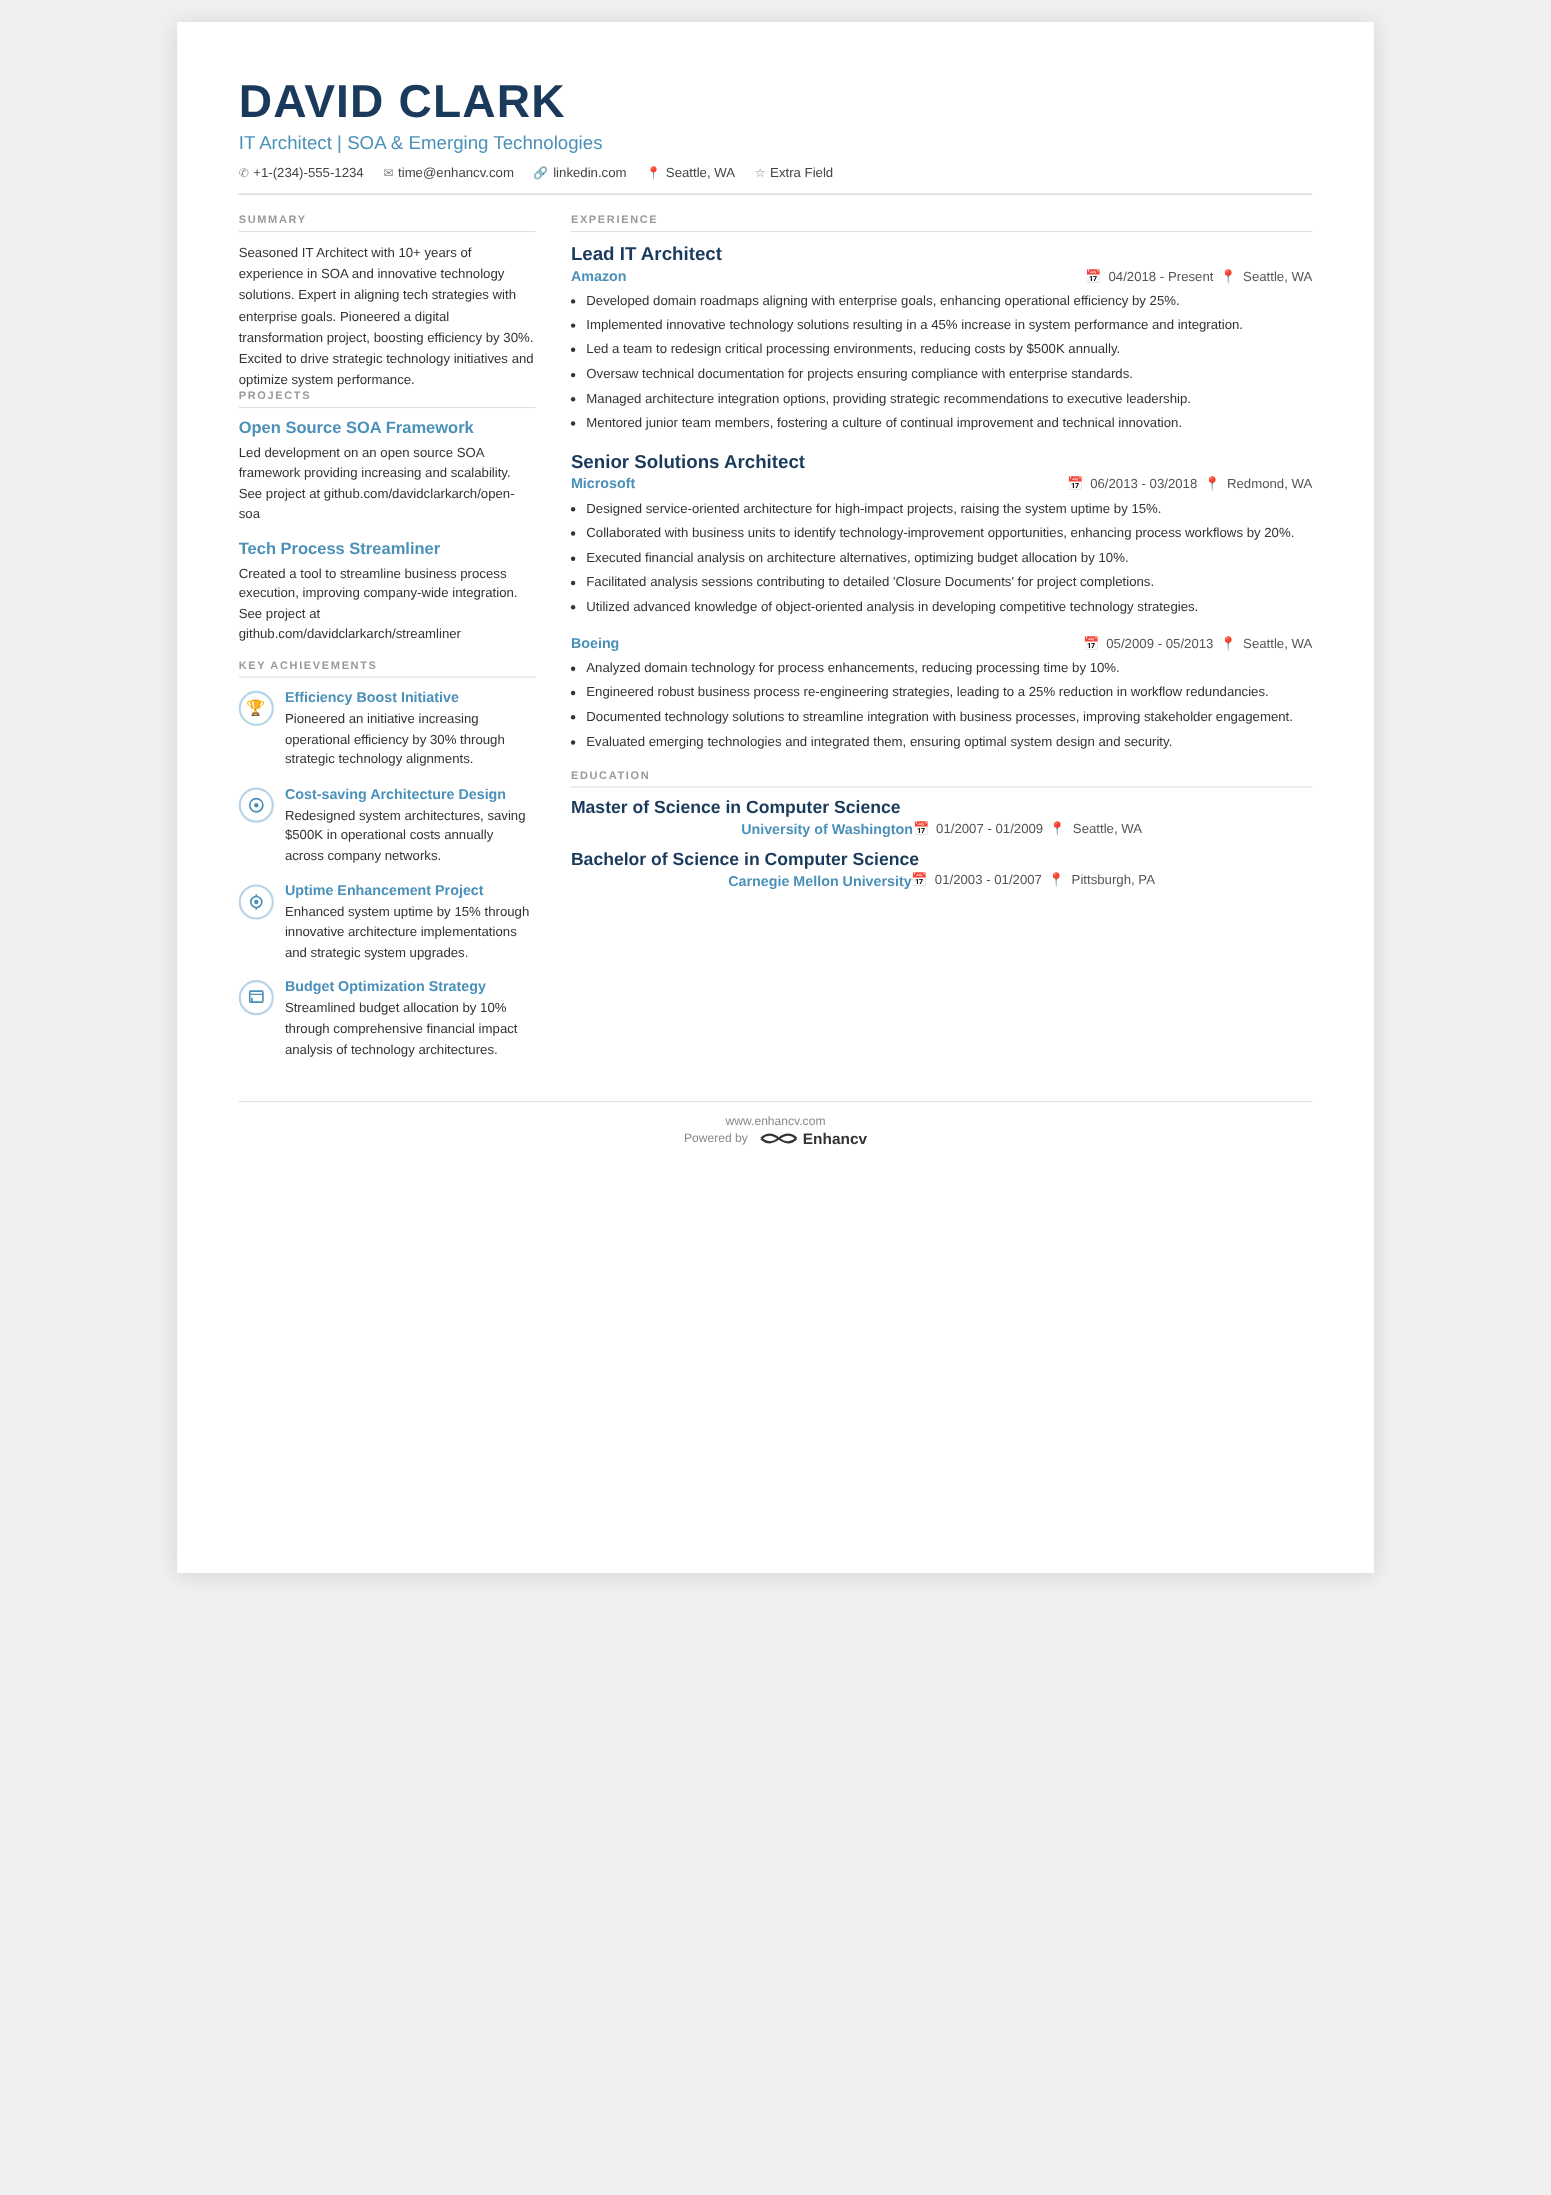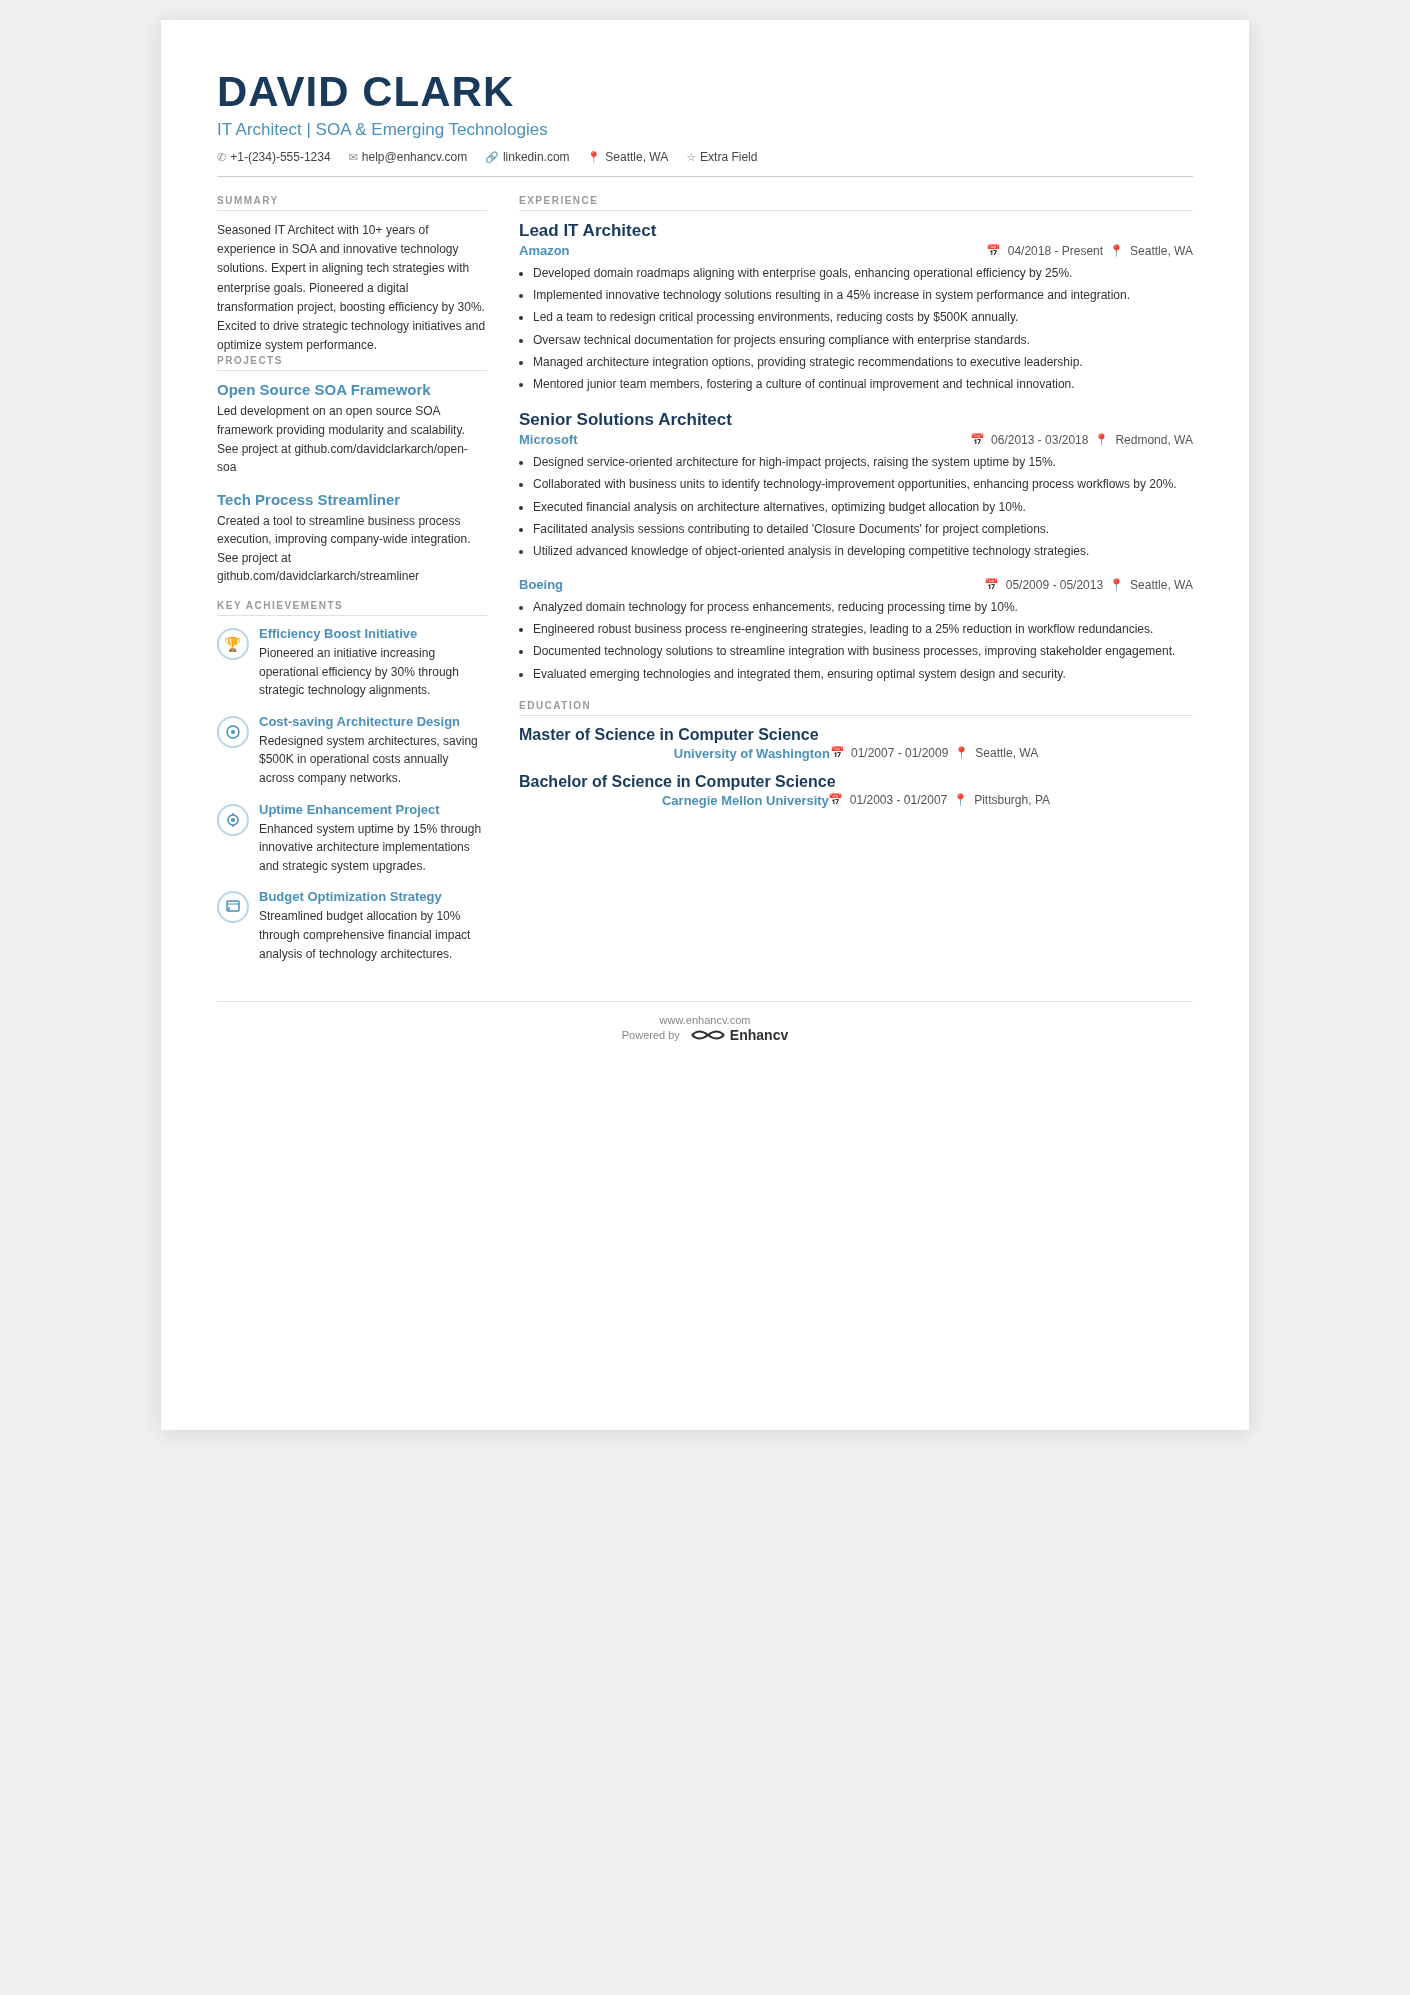--- a/index.html
+++ b/index.html
@@ -239,21 +239,21 @@
   <div>
     <div class="header-name">DAVID CLARK</div>
     <div class="header-title">IT Architect | SOA &amp; Emerging Technologies</div>
     <div class="header-contacts">
       <span class="contact-item">
         <span class="contact-icon">✆</span>
         <span>+1-(234)-555-1234</span>
       </span>
       <span class="contact-item">
         <span class="contact-icon">✉</span>
-        <span>help@enhancv.com</span>
+        <span>time@enhancv.com</span>
       </span>
       <span class="contact-item">
         <span class="contact-icon">🔗</span>
         <span>linkedin.com</span>
       </span>
       <span class="contact-item">
         <span class="contact-icon">📍</span>
         <span>Seattle, WA</span>
       </span>
       <span class="contact-item">
@@ -270,21 +270,21 @@
       <div>
         <div class="section-label">SUMMARY</div>
         <p class="summary-text">Seasoned IT Architect with 10+ years of experience in SOA and innovative technology solutions. Expert in aligning tech strategies with enterprise goals. Pioneered a digital transformation project, boosting efficiency by 30%. Excited to drive strategic technology initiatives and optimize system performance.</p>
       </div>
 
       <div>
         <div class="section-label">PROJECTS</div>
 
         <div>
           <div class="project-title">Open Source SOA Framework</div>
-          <p class="project-desc">Led development on an open source SOA framework providing modularity and scalability. See project at github.com/davidclarkarch/open-soa</p>
+          <p class="project-desc">Led development on an open source SOA framework providing increasing and scalability. See project at github.com/davidclarkarch/open-soa</p>
         </div>
         <div>
           <div class="project-title">Tech Process Streamliner</div>
           <p class="project-desc">Created a tool to streamline business process execution, improving company-wide integration. See project at github.com/davidclarkarch/streamliner</p>
         </div>
       </div>
 
       <div>
         <div class="section-label">KEY ACHIEVEMENTS</div>
 

